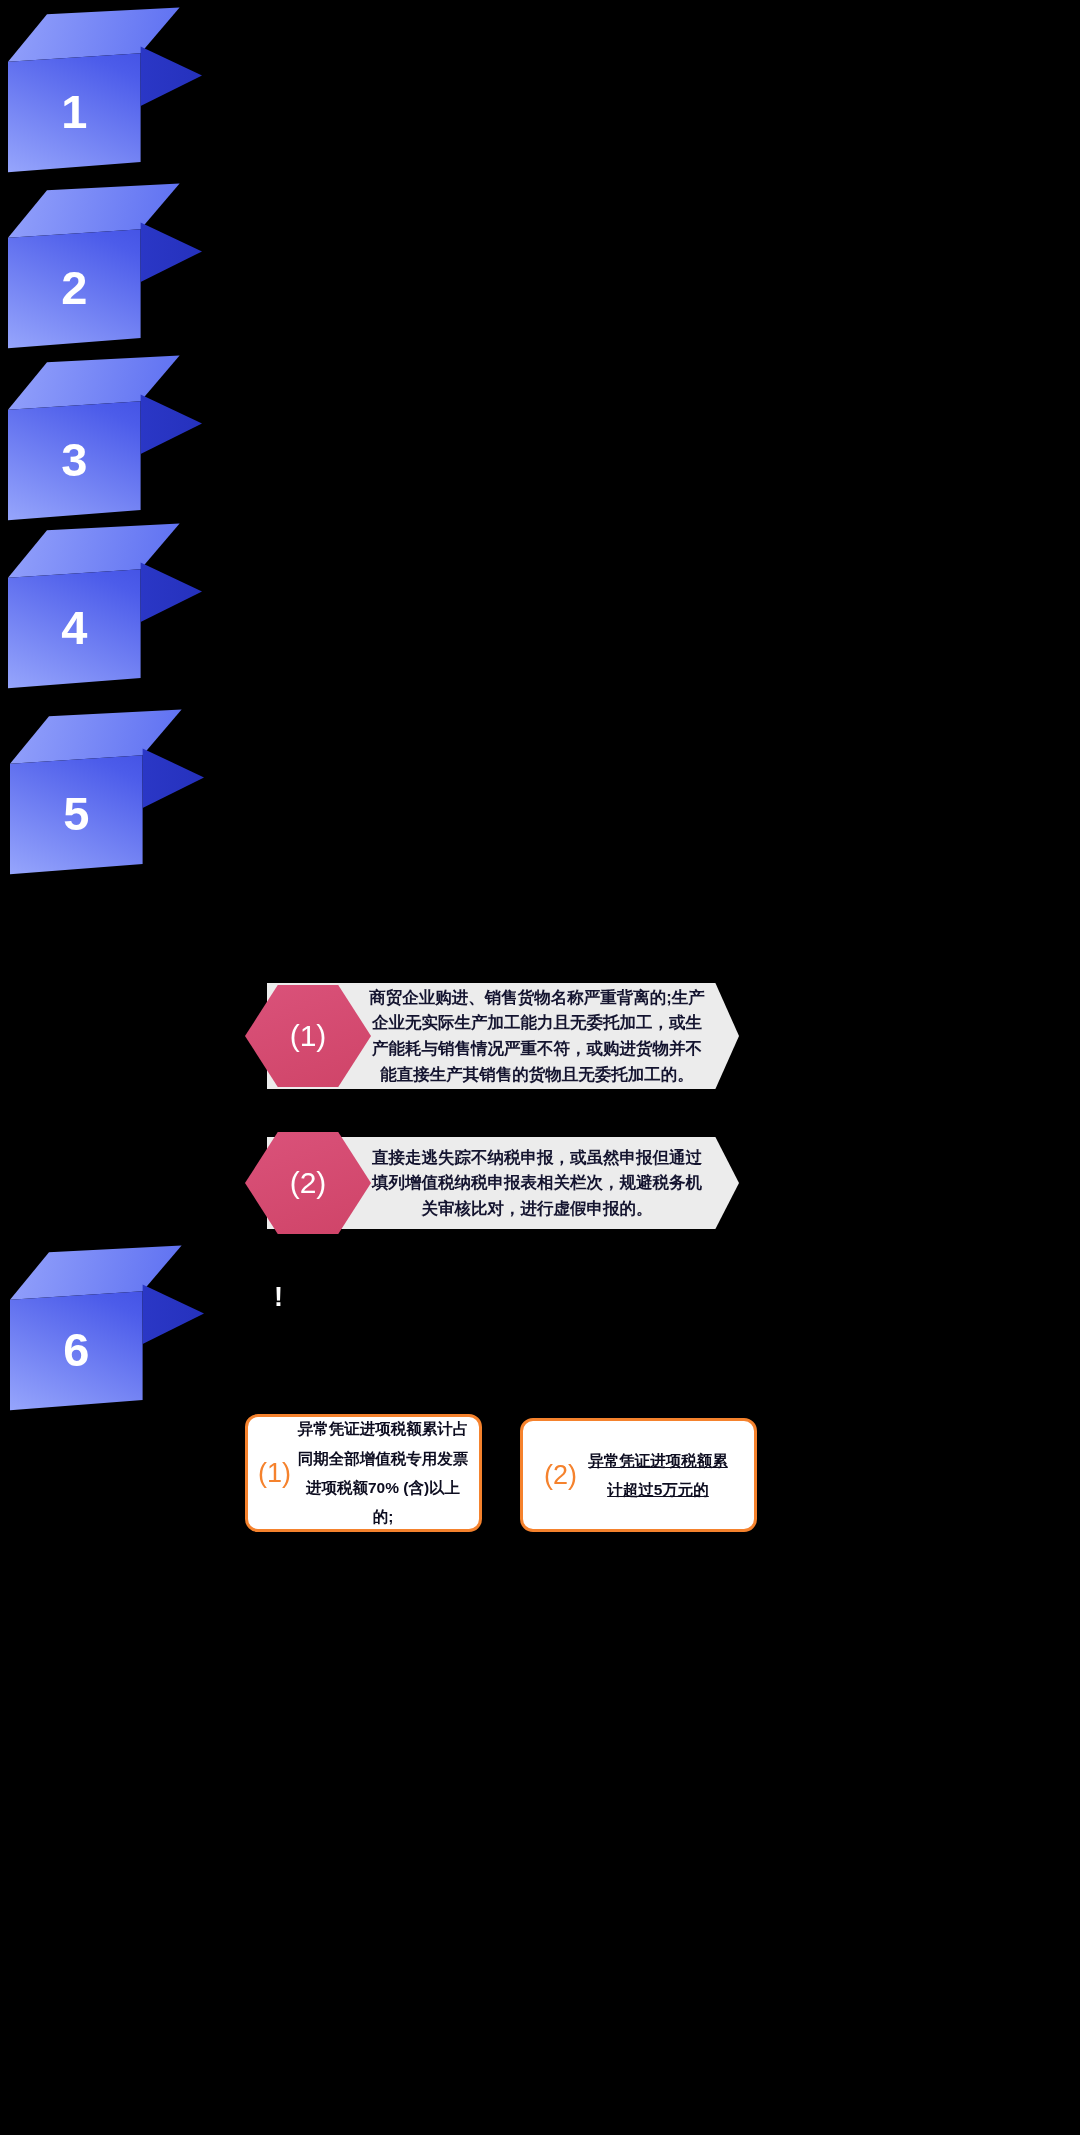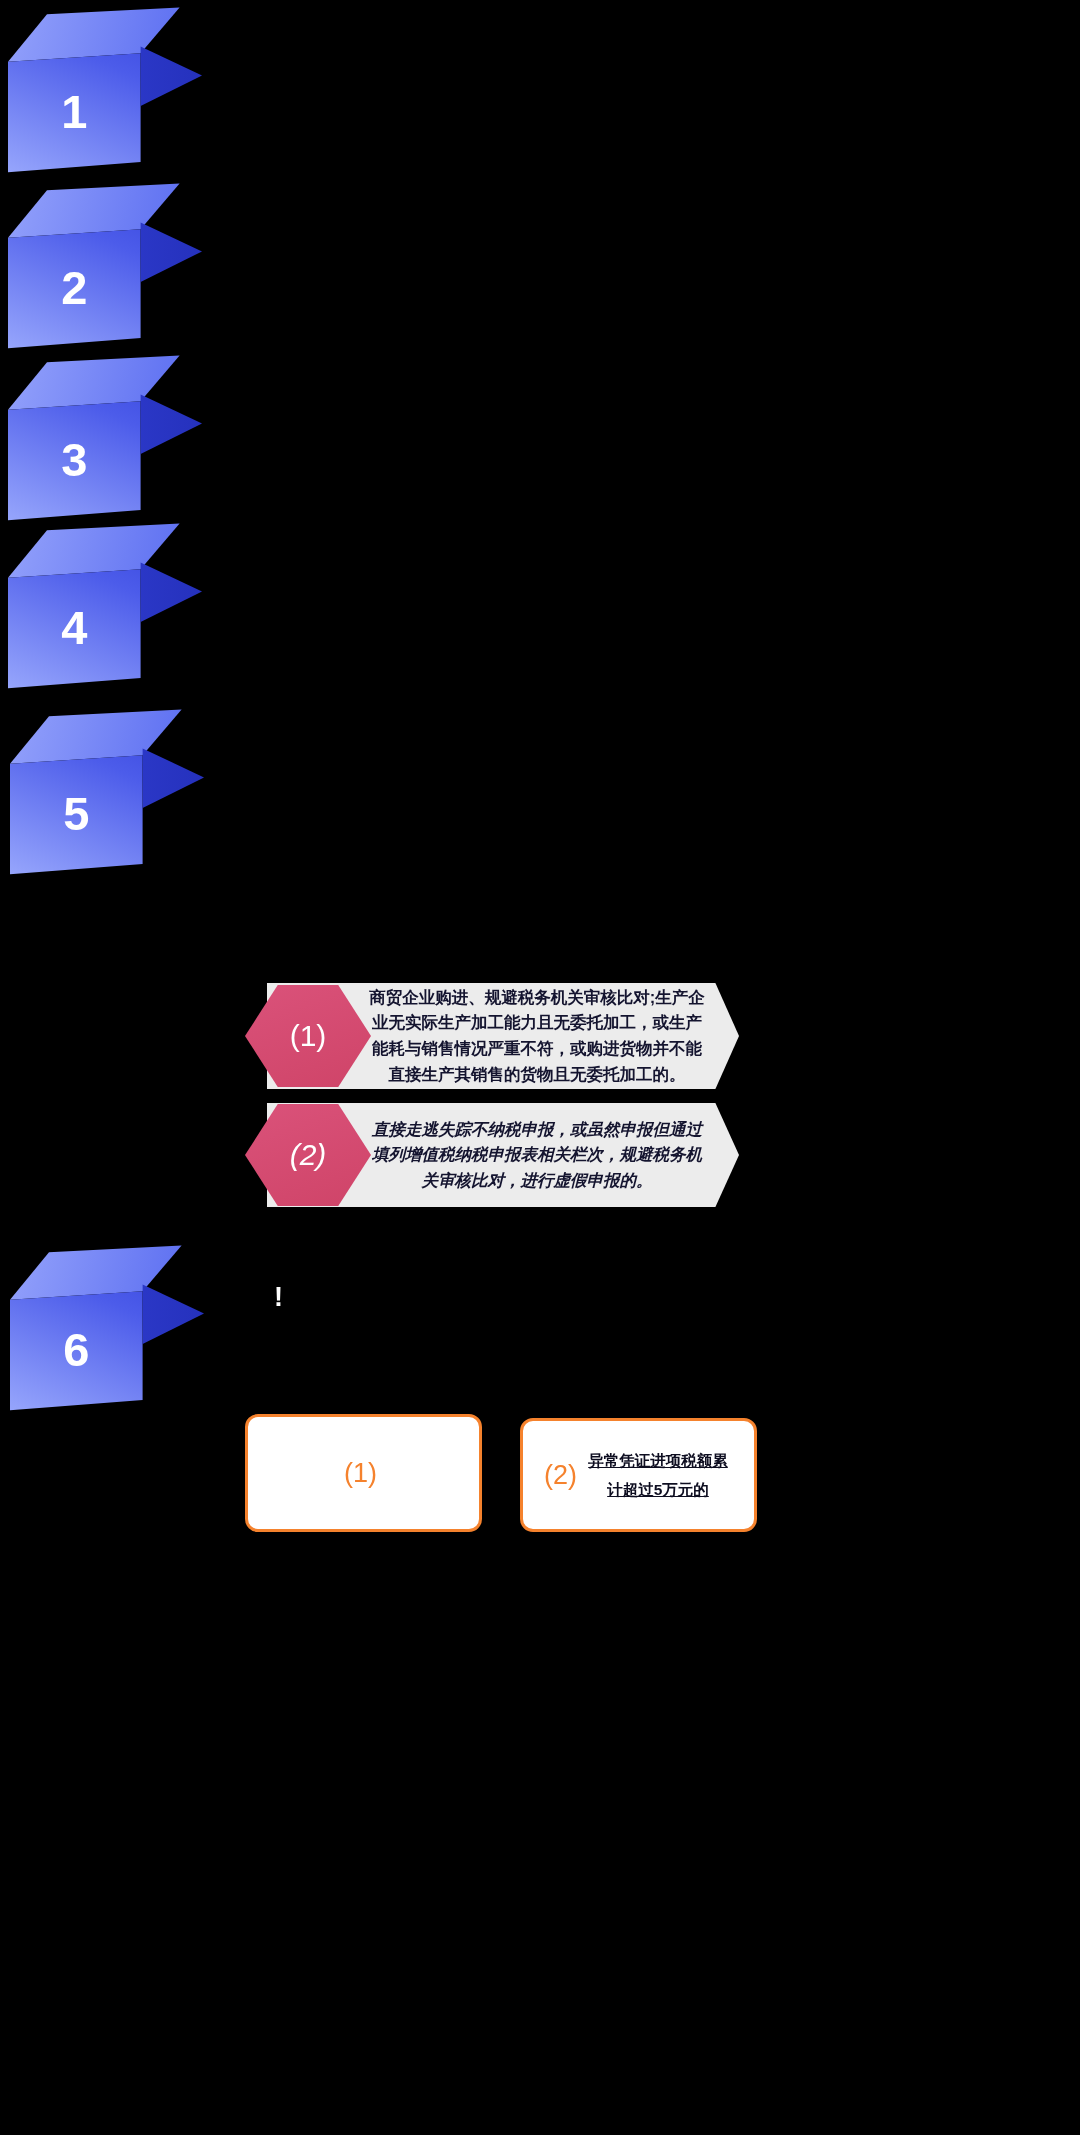--- a/index.html
+++ b/index.html
@@ -173,47 +173,48 @@
 
   <div class="step-box" style="left:10px; top:706px;">
     <div class="face-top"></div>
     <div class="face-front"></div>
     <div class="face-arrow"></div>
     <span class="step-num">5</span>
   </div>
 
   <div class="callout-row" style="top:983px;">
     <div class="callout-body">
-      <p class="callout-text">商贸企业购进、规避税务机关审核比对;生产企业无实际生产加工能力且无委托加工，或生产能耗与销售情况严重不符，或购进货物并不能直接生产其销售的货物且无委托加工的。</p>
+      <p class="callout-text">商贸企业购进、销售货物名称严重背离的;生产企业无实际生产加工能力且无委托加工，或生产能耗与销售情况严重不符，或购进货物并不能直接生产其销售的货物且无委托加工的。</p>
     </div>
     <div class="hex-badge">
       <span>(1)</span>
     </div>
   </div>
 
-  <div class="callout-row" style="top:1103px; height:104px;font-style:italic;">
+  <div class="callout-row" style="top:1137px; height:92px;">
     <div class="callout-body">
       <p class="callout-text">直接走逃失踪不纳税申报，或虽然申报但通过填列增值税纳税申报表相关栏次，规避税务机关审核比对，进行虚假申报的。</p>
     </div>
     <div class="hex-badge">
       <span>(2)</span>
     </div>
   </div>
 
   <div class="step-box" style="left:10px; top:1242px;">
     <div class="face-top"></div>
     <div class="face-front"></div>
     <div class="face-arrow"></div>
     <span class="step-num">6</span>
   </div>
 
   <span class="notice-mark">!</span>
 
   <div class="criteria-box" style="left:245px; top:1414px; width:237px; height:118px;">
     <span class="criteria-badge">(1)</span>
+    <p class="criteria-text">异常凭证进项税额累计占同期全部增值税专用发票进项税额70% (含)以上的;</p>
   </div>
 
   <div class="criteria-box" style="left:520px; top:1418px; width:237px; height:114px;">
     <span class="criteria-badge">(2)</span>
     <p class="criteria-text" style="max-width:150px;text-decoration:underline;">异常凭证进项税额累计超过5万元的</p>
   </div>
 
 </div>
 
 </body></html>

